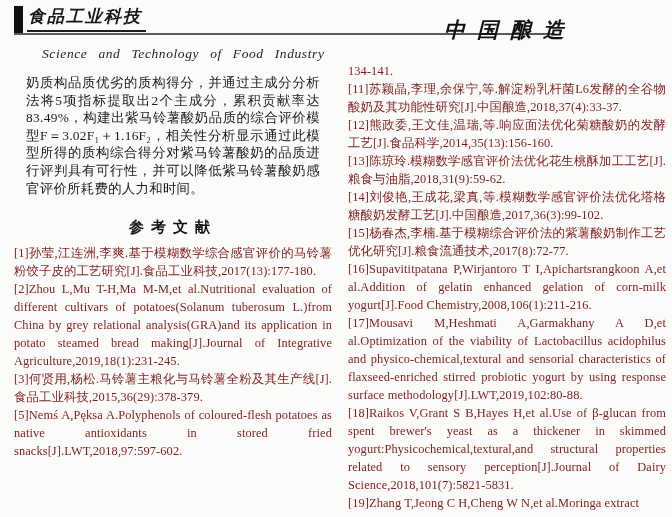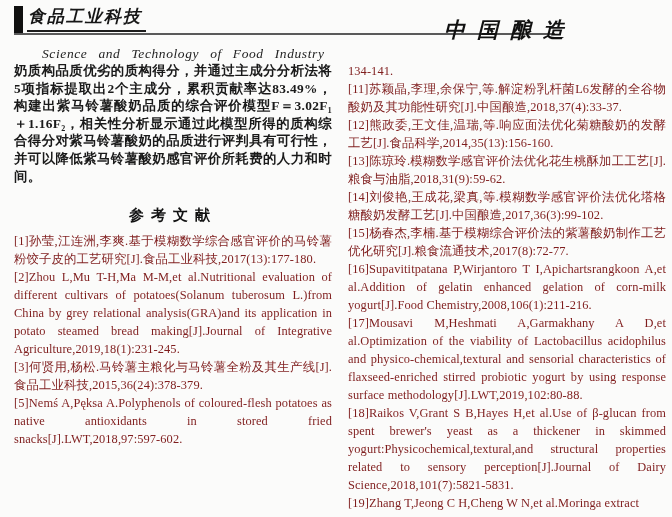--- a/index.html
+++ b/index.html
@@ -28,22 +28,22 @@
     font-size:21px; font-weight:bold; font-style:italic;
     letter-spacing:12px; white-space:nowrap; color:#111;
   }
 
   
   .col { position:absolute; top:62px; width:318px; text-align:justify; text-justify:inter-ideograph; }
   .col-left  { left:14px; }
   .col-right { left:348px; }
 
   .body-para {
-    margin:0; font-size:13.4px; line-height:17.6px; letter-spacing:0.3px;
-    font-weight:bold; color:#1a1a1a;
+    margin:12px; font-size:13.4px; line-height:17.6px; letter-spacing:0.3px;
+    font-weight:normal; color:#1a1a1a;
   }
   .ref-heading {
     margin:21px 0 7px 0; text-align:center; font-size:15px; font-weight:bold;
     letter-spacing:7px; color:#111;
   }
   .ref {
     margin:0; font-size:12.4px; line-height:18px; letter-spacing:0.1px; color:#7f1d1d;
   }
 </style>
 </head>
@@ -58,21 +58,21 @@
     <div class="logo-en">Science and Technology of Food Industry</div>
     <div class="section-title">中国酿造</div>
   </div>
 
   <div class="col col-left">
     <p class="body-para">奶质构品质优劣的质构得分，并通过主成分分析法将5项指标提取出2个主成分，累积贡献率达83.49%，构建出紫马铃薯酸奶品质的综合评价模型F＝3.02F₁＋1.16F₂，相关性分析显示通过此模型所得的质构综合得分对紫马铃薯酸奶的品质进行评判具有可行性，并可以降低紫马铃薯酸奶感官评价所耗费的人力和时间。</p>
     <h3 class="ref-heading">参考文献</h3>
     <div>
       <p class="ref">[1]孙莹,江连洲,李爽.基于模糊数学综合感官评价的马铃薯粉饺子皮的工艺研究[J].食品工业科技,2017(13):177-180.</p>
       <p class="ref">[2]Zhou L,Mu T-H,Ma M-M,et al.Nutritional evaluation of different cultivars of potatoes(Solanum tuberosum L.)from China by grey relational analysis(GRA)and its application in potato steamed bread making[J].Journal of Integrative Agriculture,2019,18(1):231-245.</p>
-      <p class="ref">[3]何贤用,杨松.马铃薯主粮化与马铃薯全粉及其生产线[J].食品工业科技,2015,36(24):378-379.</p>
+      <p class="ref">[3]何贤用,杨松.马铃薯主粮化与马铃薯全粉及其生产线[J].食品工业科技,2015,36(29):378-379.</p>
       <p class="ref">[5]Nemś A,Pęksa A.Polyphenols of coloured-flesh potatoes as native antioxidants in stored fried snacks[J].LWT,2018,97:597-602.</p>
     </div>
   </div>
 
   <div class="col col-right">
     <p class="ref">134-141.</p>
     <div>
       <p class="ref">[11]苏颖晶,李理,余保宁,等.解淀粉乳杆菌L6发酵的全谷物酸奶及其功能性研究[J].中国酿造,2018,37(4):33-37.</p>
       <p class="ref">[12]熊政委,王文佳,温瑞,等.响应面法优化菊糖酸奶的发酵工艺[J].食品科学,2014,35(13):156-160.</p>
       <p class="ref">[13]陈琼玲.模糊数学感官评价法优化花生桃酥加工工艺[J].粮食与油脂,2018,31(9):59-62.</p>

